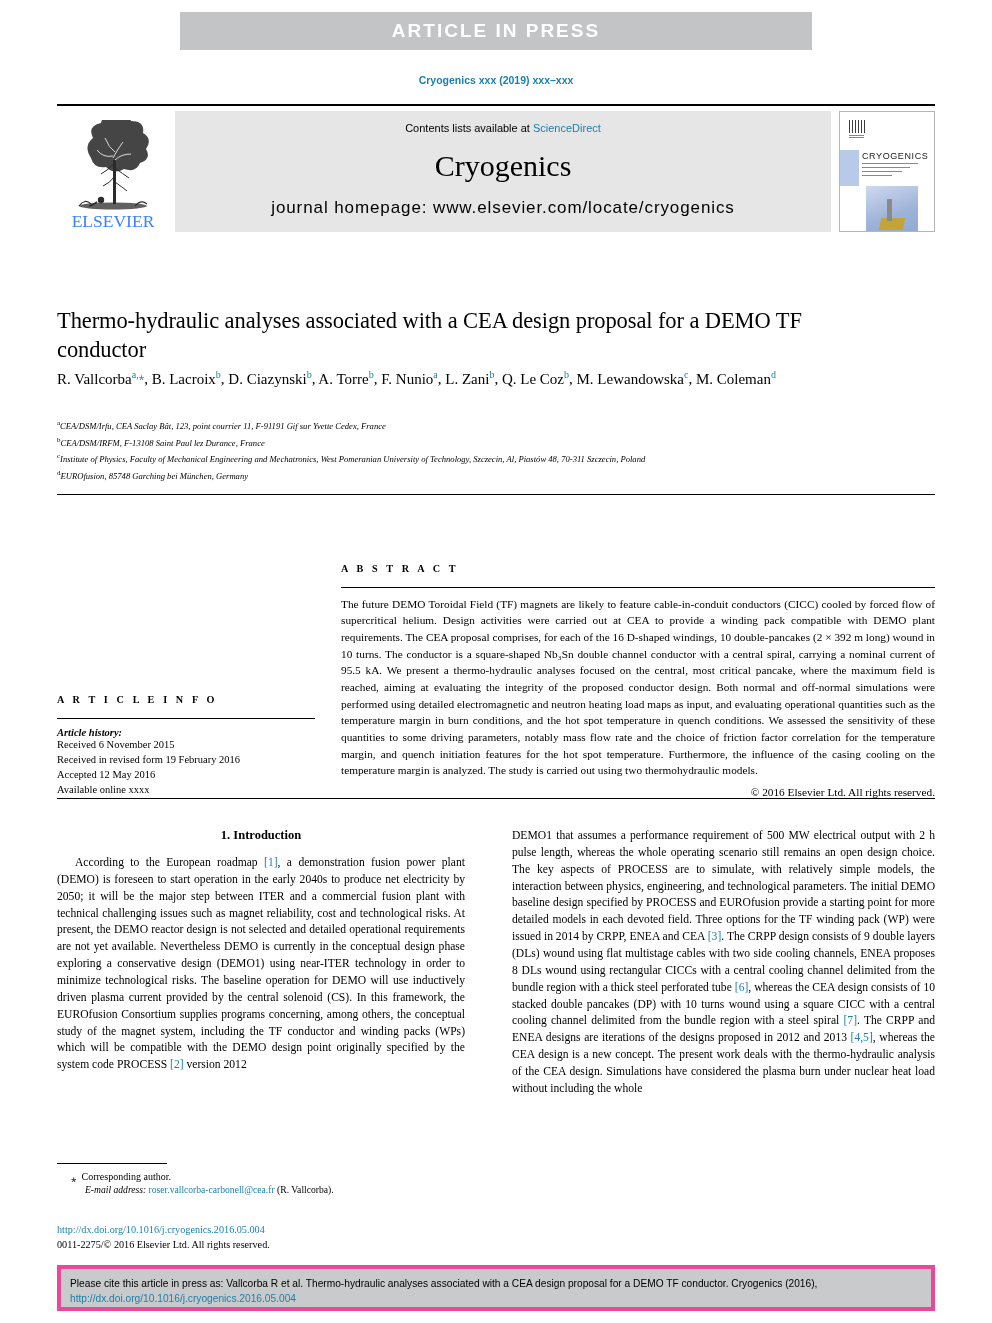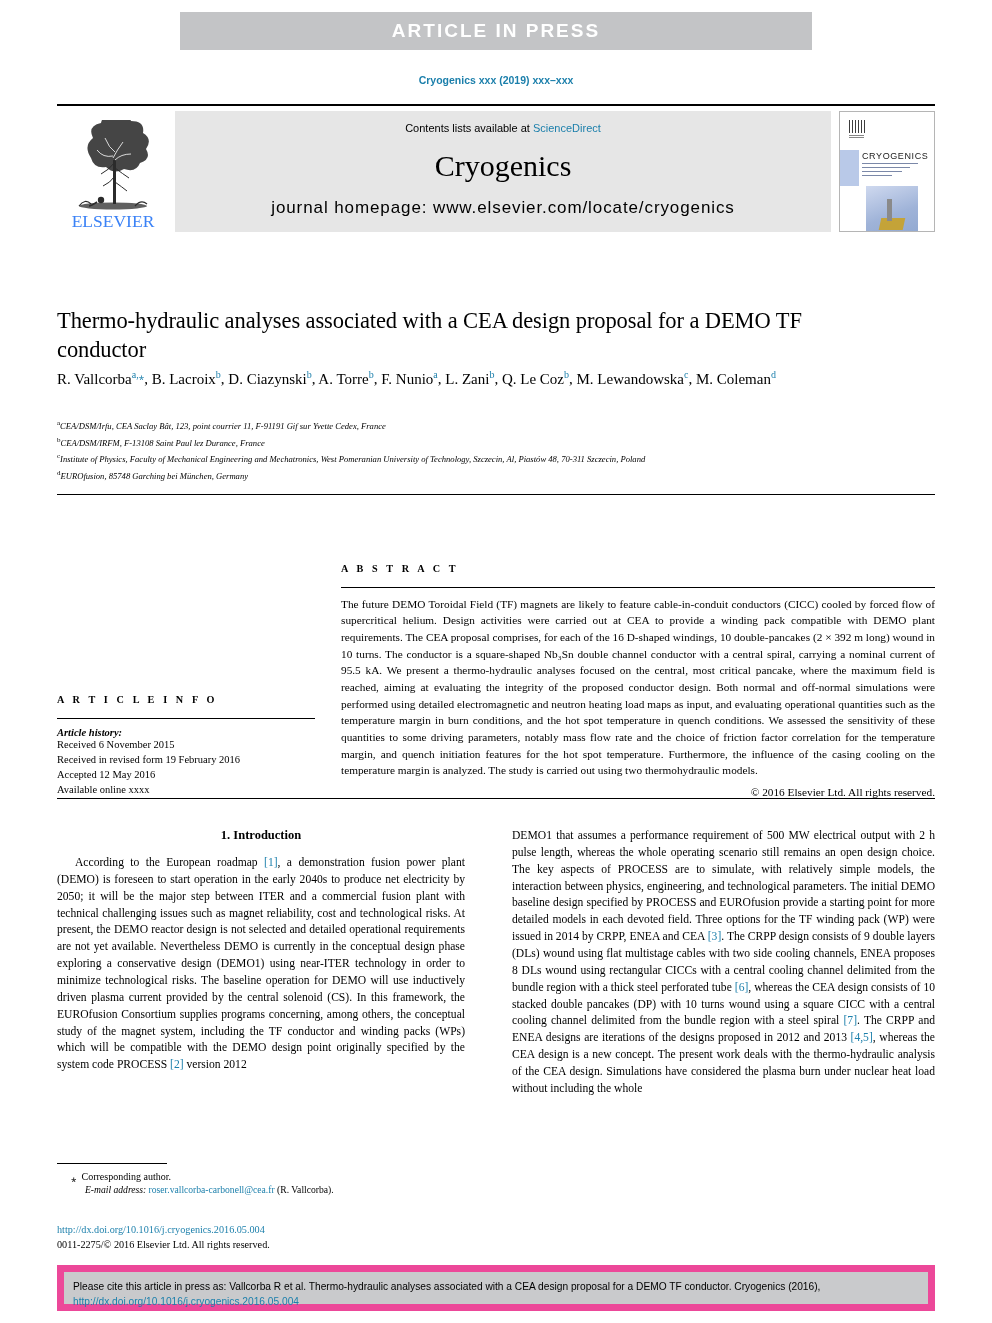--- a/index.html
+++ b/index.html
@@ -270,21 +270,21 @@
     left: 57px; top: 1222px; width: 408px;
     font-size: 10.2px; line-height: 1.5;
   }
   .doiblock .doi { color: #1b7fab; }
 
   
   .citebox {
     position: absolute;
     left: 57px; top: 1265px;
     width: 878px; height: 46px;
-    border: 7px solid #ec4899;
+    border: 4px solid #ec4899;
     background: #c9cacc;
     padding: 7px 9px 0 9px;
   }
   .citebox .inner {
     font-family: "Liberation Sans", sans-serif;
     font-size: 10.2px;
     line-height: 1.5;
     color: #000;
   }
   .citebox .doi { color: #1b7fab; }

